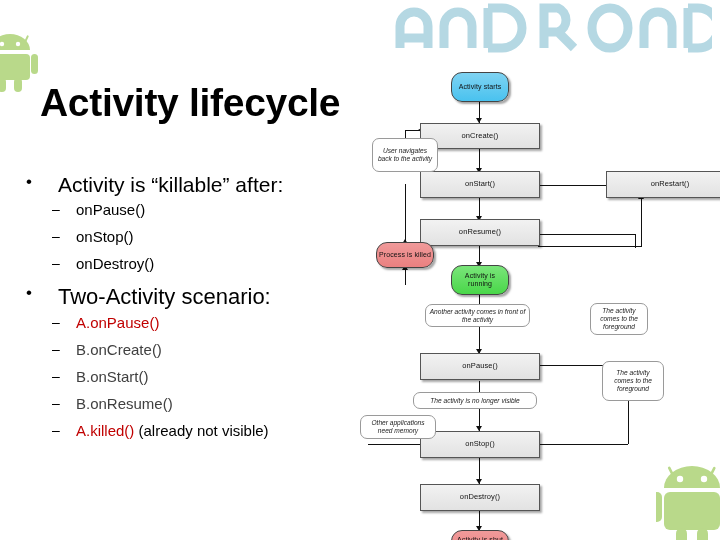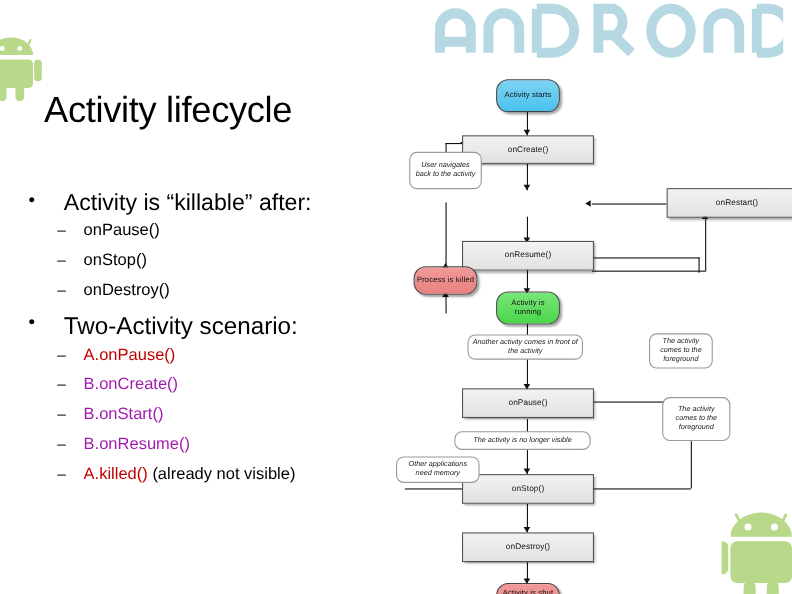--- a/index.html
+++ b/index.html
@@ -42,22 +42,22 @@
     width: 72px;
     height: 92px;
   }
 
   
   .slide-title {
     position: absolute;
     left: 40px;
     top: 82px;
     width: 360px;
-    font-size: 33px;
-    font-weight: normal;
+    font-size: 39px;
+    font-weight: bold;
     color: #000000;
     letter-spacing: -0.3px;
     line-height: 1.1;
   }
 
   
   .content {
     position: absolute;
     left: 18px;
     top: 172px;
@@ -88,21 +88,21 @@
     line-height: 1.0;
     margin-bottom: 12px;
   }
   .bullet-l2 .dash {
     position: absolute;
     left: 34px;
     top: 0px;
     font-size: 14px;
   }
   .red { color: #c00000; }
-  .blue { color: #a21caf; }
+  .blue { color: #404040; }
   .blk { color: #000000; }
 
   
   .chart {
     position: absolute;
     left: 360px;
     top: 56px;
     width: 360px;
     height: 484px;
   }
@@ -325,20 +325,21 @@
     <div class="ln ln-h" style="left:45px; top:74px; width:18px;"></div>
     <div class="arrow-l" style="left:58px; top:70.5px;"></div>
     <div class="arrow-u" style="left:41.5px; top:183px;"></div>
     <div class="ln ln-v" style="left:45px; top:213px; height:16px;"></div>
     <div class="arrow-u" style="left:41.5px; top:209px;"></div>
 
     <div class="node pill blue-fill" style="left:91px; top:16px; width:58px; height:30px;">Activity starts</div>
 
     <div class="node rect" style="left:60px; top:67px; width:120px; height:26px;">onCreate()</div>
 
+    <div class="node rect" style="left:60px; top:115px; width:120px; height:27px;">onStart()</div>
 
     <div class="node rect" style="left:246px; top:115px; width:128px; height:27px;">onRestart()</div>
 
     <div class="node rect" style="left:60px; top:163px; width:120px; height:27px;">onResume()</div>
 
     <div class="node pill green-fill" style="left:91px; top:209px; width:58px; height:30px;">Activity is running</div>
 
     <div class="node rect" style="left:60px; top:297px; width:120px; height:27px;">onPause()</div>
 
     <div class="node rect" style="left:60px; top:375px; width:120px; height:27px;">onStop()</div>

